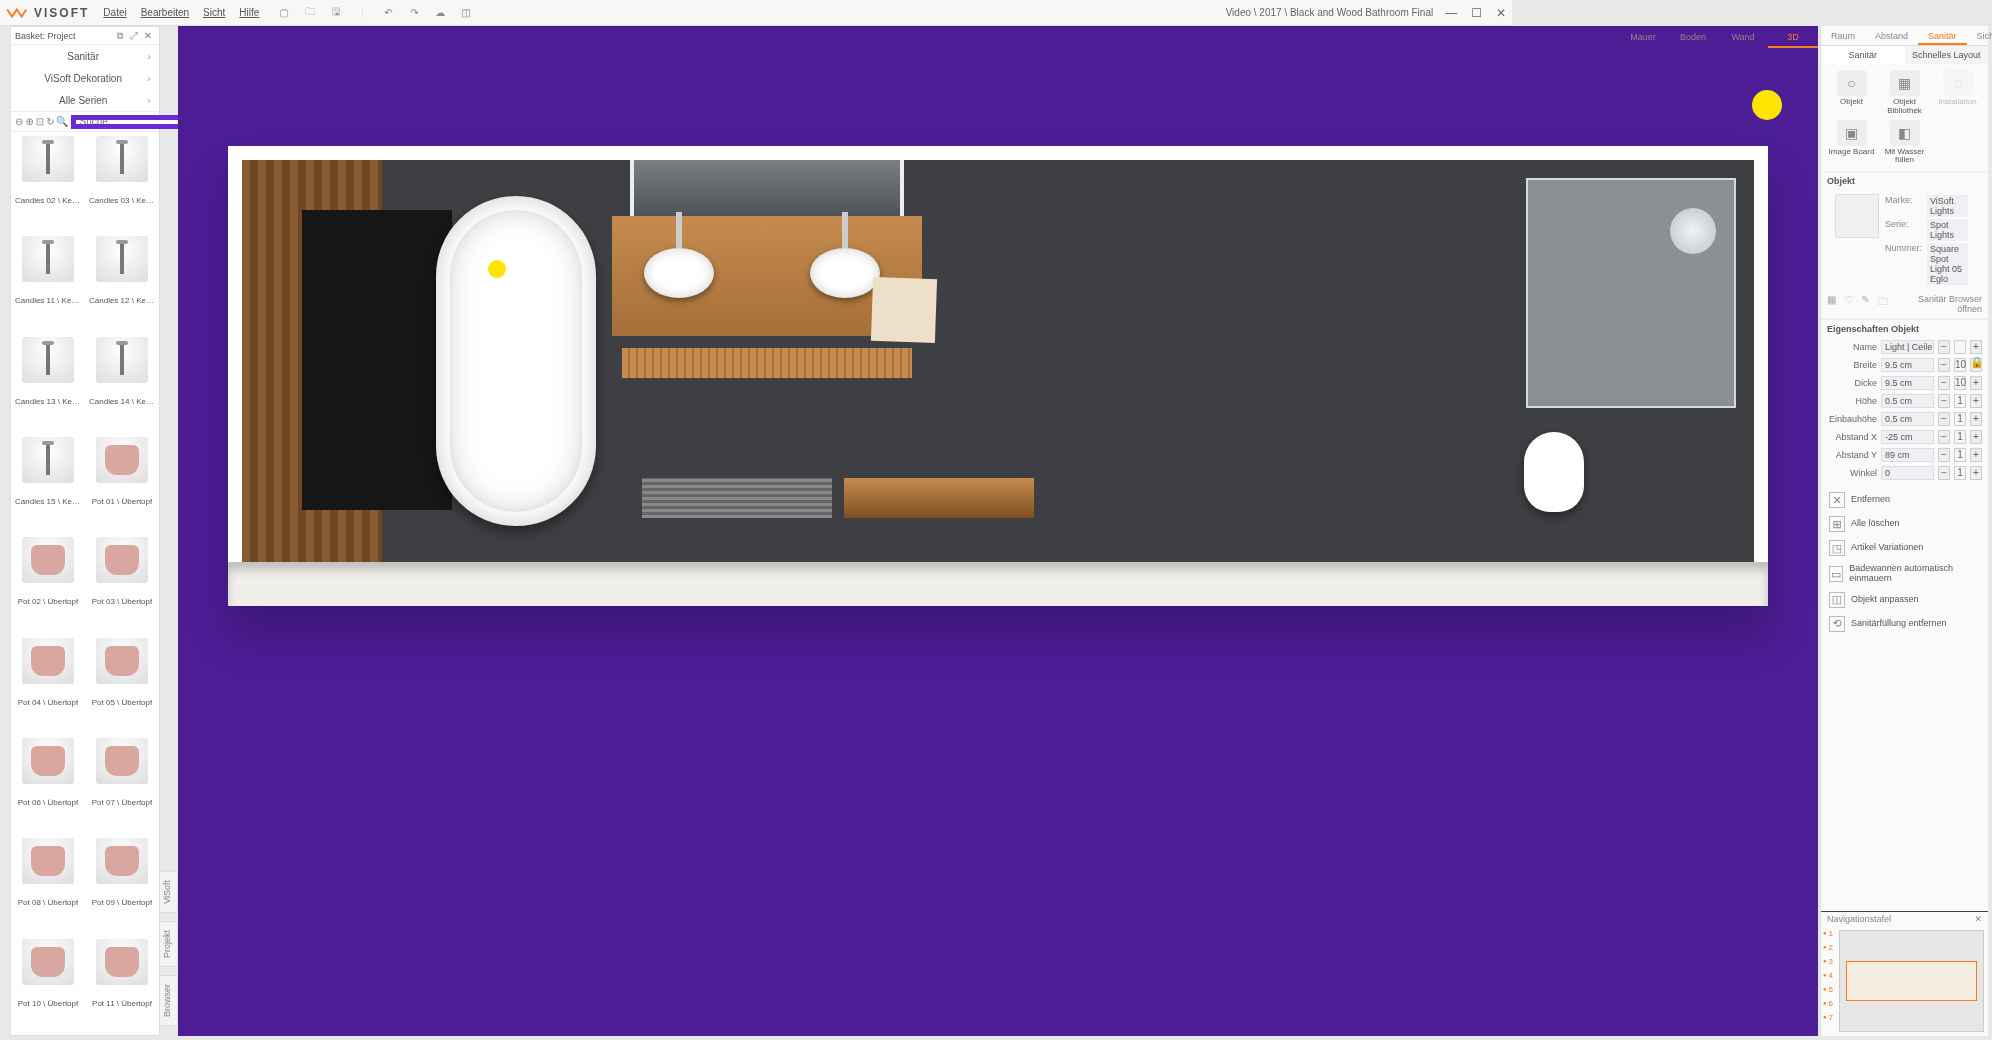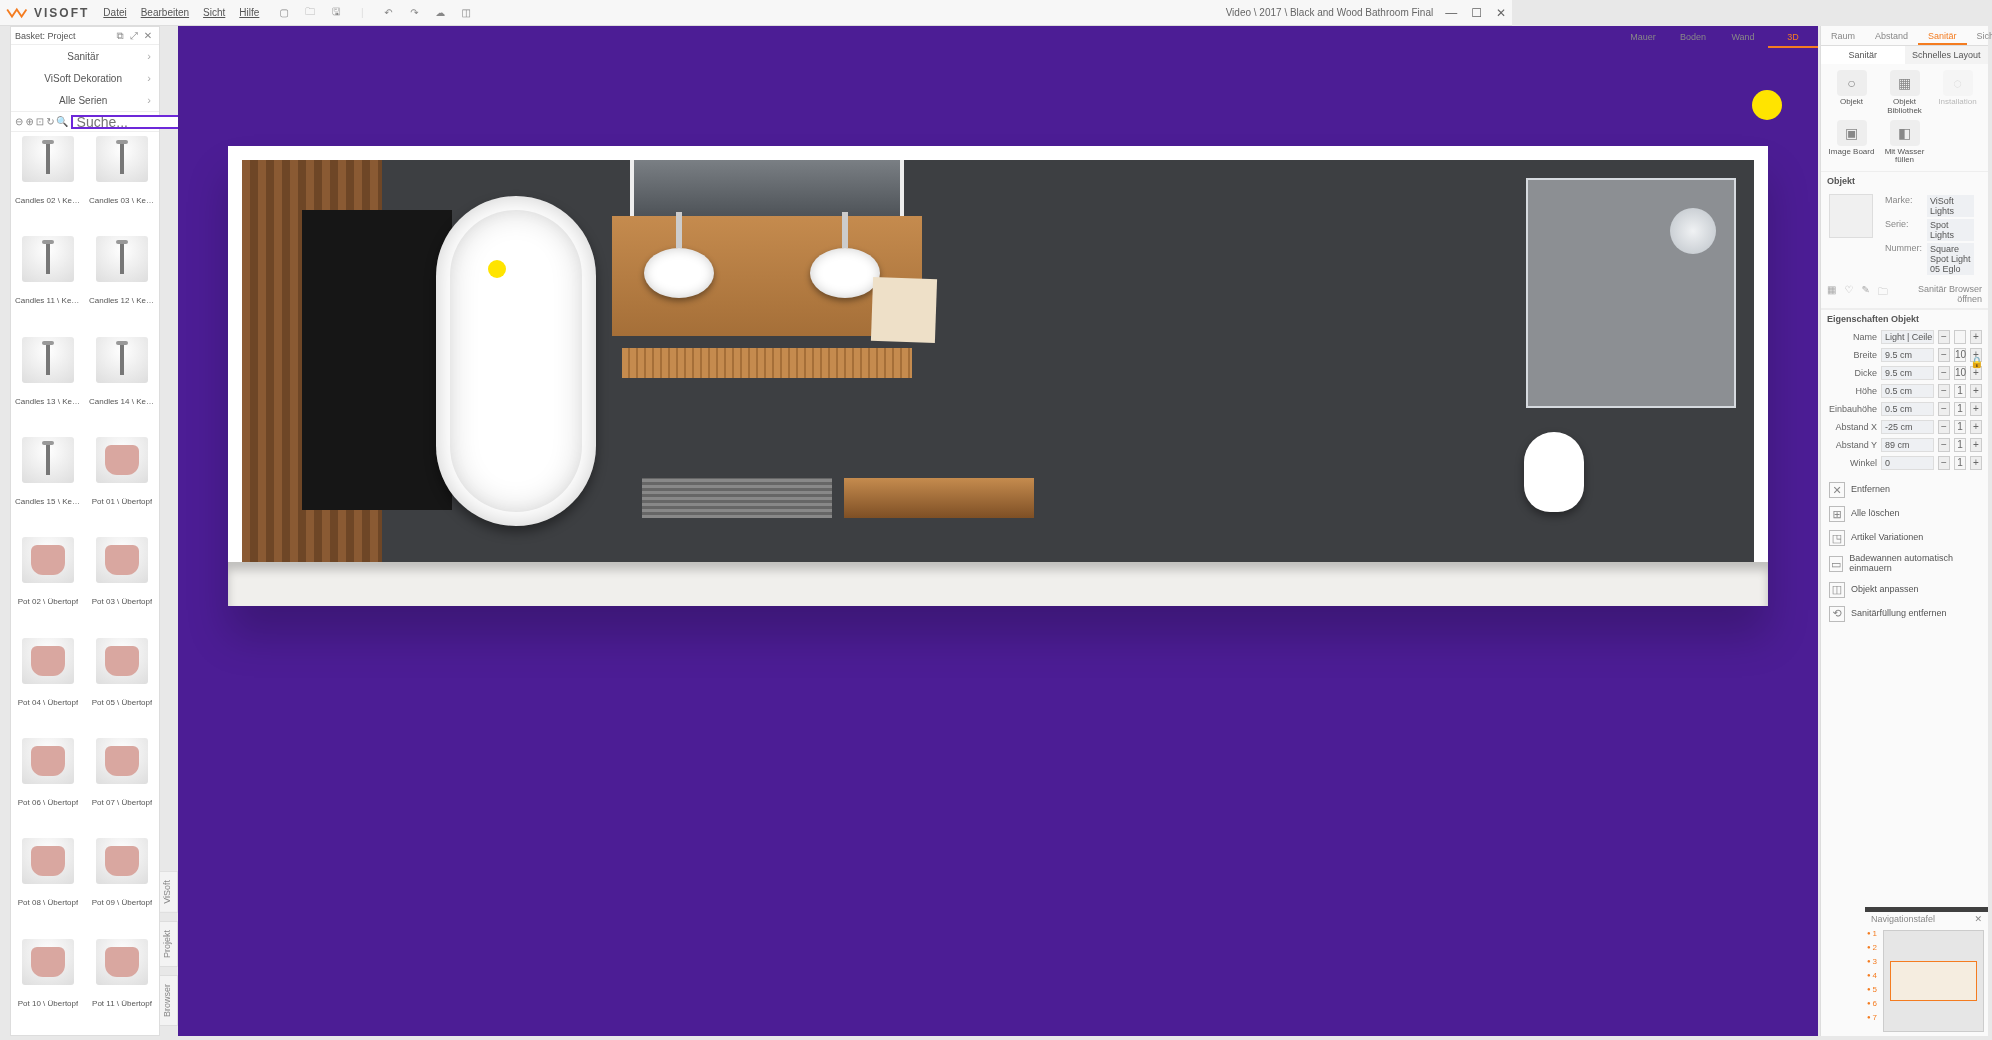--- a/index.html
+++ b/index.html
@@ -23,21 +23,21 @@
 .left { position: absolute; top: 26px; left: 10px; width: 150px; bottom: 4px; background: #fff; border: 1px solid #ddd; display: flex; flex-direction: column; }
 .basket-head { height: 18px; display: flex; align-items: center; padding: 0 4px; border-bottom: 1px solid #eee; }
 .basket-head .lbl { flex: 1; font-size: 9px; }
 .basket-head .ico { width: 14px; text-align: center; color: #888; cursor: pointer; }
 .accordion { border-bottom: 1px solid #eee; }
 .acc-row { height: 22px; display: flex; align-items: center; padding: 0 8px; cursor: pointer; }
 .acc-row span:first-child { flex: 1; text-align: center; font-size: 10px; }
 .acc-row .chev { color: #aaa; font-size: 11px; }
 .searchrow { height: 20px; display: flex; align-items: center; gap: 2px; padding: 2px 4px; border-bottom: 1px solid #eee; }
 .searchrow .z { width: 12px; height: 12px; font-size: 10px; color: #888; cursor: pointer; text-align: center; }
-.searchrow input { flex: 1; border: 2px solid #6d28d9; height: 14px; font-size: 14px; padding: 0 4px; }
+.searchrow input { flex: 1; border: 5px solid #6d28d9; height: 14px; font-size: 10px; padding: 0 4px; }
 .thumbs { flex: 1; overflow: hidden; display: grid; grid-template-columns: 1fr 1fr; gap: 0; }
 .thumb { display: flex; flex-direction: column; align-items: center; padding: 4px 2px; cursor: pointer; }
 .thumb .img { width: 52px; height: 46px; background: radial-gradient(circle at 50% 30%, #fff, #ddd); border-radius: 3px; display:flex;align-items:center;justify-content:center; }
 .thumb .lbl { font-size: 8px; margin-top: 15px; text-align: right; line-height: 1.1; max-width: 66px; overflow: hidden; white-space: nowrap; text-overflow: ellipsis; }
 .pot  { width:34px;height:30px;background:#d9a7a0;border-radius:6px 6px 12px 12px; }
 .cand { width:4px;height:30px;background:#777;position:relative; }
 .cand::before{content:"";position:absolute;top:-4px;left:-4px;width:12px;height:4px;background:#999;border-radius:2px;}
 
 
 .vtabs { position: absolute; left: 160px; top: 26px; bottom: 4px; width: 18px; display: flex; flex-direction: column; justify-content: flex-end; gap: 8px; padding-bottom: 10px; }
@@ -81,37 +81,37 @@
 .rtabs .t.active { color:#f47c20; border-bottom:2px solid #f47c20; }
 .subtabs { display:flex; height:18px; background:#f3f3f3; }
 .subtabs .t { flex:1; text-align:center; font-size:9px; line-height:18px; cursor:pointer; }
 .subtabs .t.active { background:#fff; }
 .toolgrid { display:grid; grid-template-columns:1fr 1fr 1fr; gap:4px; padding:6px; }
 .tool { display:flex; flex-direction:column; align-items:center; cursor:pointer; }
 .tool .ic { width:30px; height:26px; background:#eee; border-radius:4px; display:flex;align-items:center;justify-content:center;font-size:14px;color:#888; }
 .tool .tl { font-size:8px; text-align:center; margin-top:2px; line-height:1.1; }
 .tool.dis { opacity:0.4; }
 .section-h { font-size:9px; font-weight:600; padding:4px 6px; border-top:1px solid #eee; }
-.preview { display:flex; padding:4px 8px; gap:6px; }
+.preview { display:flex; padding:4px 14px; }
 .preview .pv { width:44px; height:44px; background:#f0f0f0; border:1px solid #ddd; }
 .kv { display:flex; font-size:9px; padding:1px 6px; }
 .kv .k { width:42px; color:#888; }
 .kv .v { flex:1; background:#eef0f3; padding:1px 3px; }
 .iconrow { display:flex; gap:8px; padding:4px 6px; color:#aaa; border-bottom:1px solid #eee; }
 .iconrow span { cursor:pointer; }
 .iconrow .lk { flex:1; text-align:right; font-size:9px; color:#888;}
 .proprow { display:flex; align-items:center; padding:2px 6px; gap:4px; }
 .proprow .k { width:50px; text-align:right; font-size:9px; color:#666; }
 .proprow .v { flex:1; height:14px; background:#eef0f3; border:1px solid #ddd; font-size:9px; padding:0 3px; line-height:13px; overflow:hidden; white-space:nowrap; }
 .proprow .step { width:12px; height:14px; background:#eee; border:1px solid #ccc; text-align:center; line-height:12px; cursor:pointer; font-size:10px; color:#666; }
 .lock { position:absolute; right:4px; top:330px; font-size:11px; color:#aaa; }
 .action { display:flex; align-items:center; gap:6px; padding:4px 8px; cursor:pointer; }
 .action .ai { width:16px; height:16px; border:1px solid #bbb; display:flex;align-items:center;justify-content:center;font-size:11px;color:#888;}
 .action .al { font-size:9px; line-height:1.1; }
-.navpanel { margin-top:auto; border-top:5px solid #404040;margin-left:44px; }
+.navpanel { margin-top:auto; border-top:1px solid #404040; }
 .navhead { display:flex; align-items:center; padding:2px 6px; font-size:9px; color:#888; }
 .navhead .x { margin-left:auto; cursor:pointer; }
 .navbody { display:flex; height:110px; }
 .navnums { width:14px; display:flex; flex-direction:column; }
 .navnums span { height:14px; font-size:8px; color:#f47c20; display:flex;align-items:center;justify-content:center; }
 .navnums span::before { content:"●"; margin-right:2px; font-size:6px;}
 .minimap { flex:1; background:#e6e6e6; border:1px solid #ccc; margin:4px; position:relative; }
 .minimap .mm { position:absolute; left:6px; right:6px; top:30px; height:40px; border:1px solid #f47c20; background:#f5ede0; }
 </style>
 </head>

